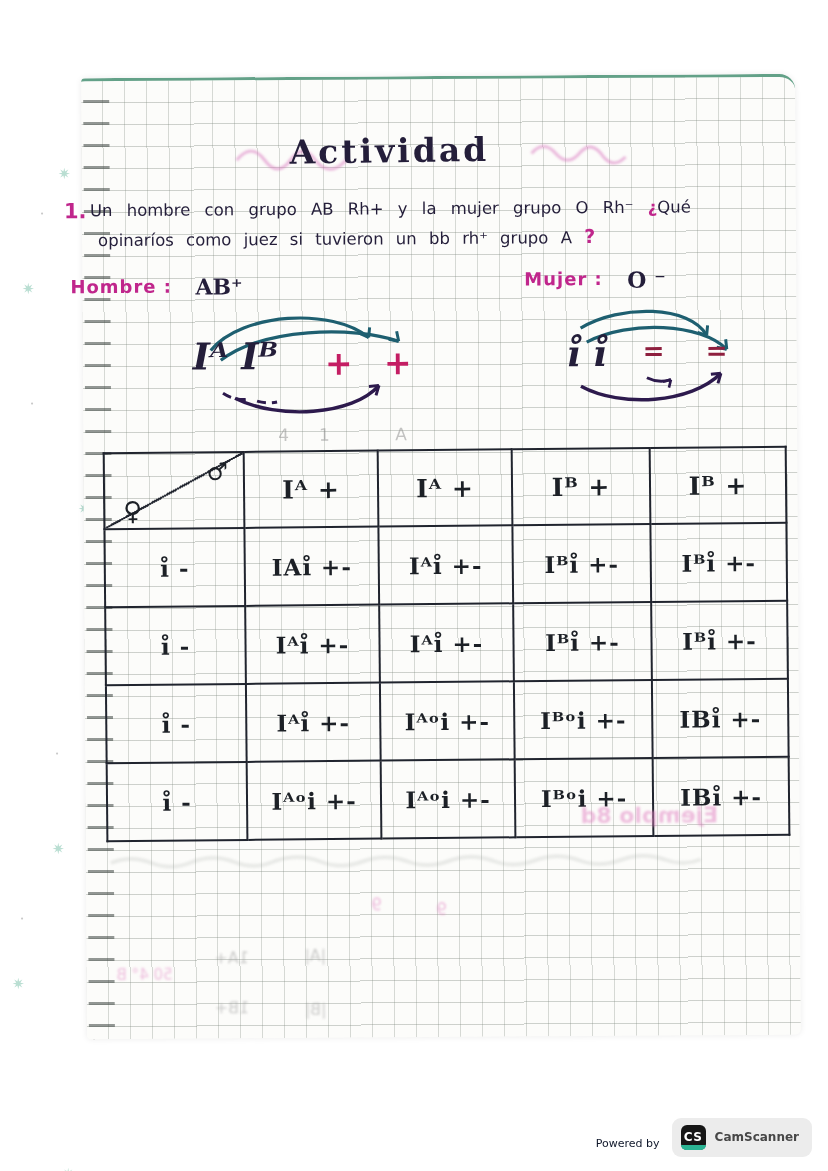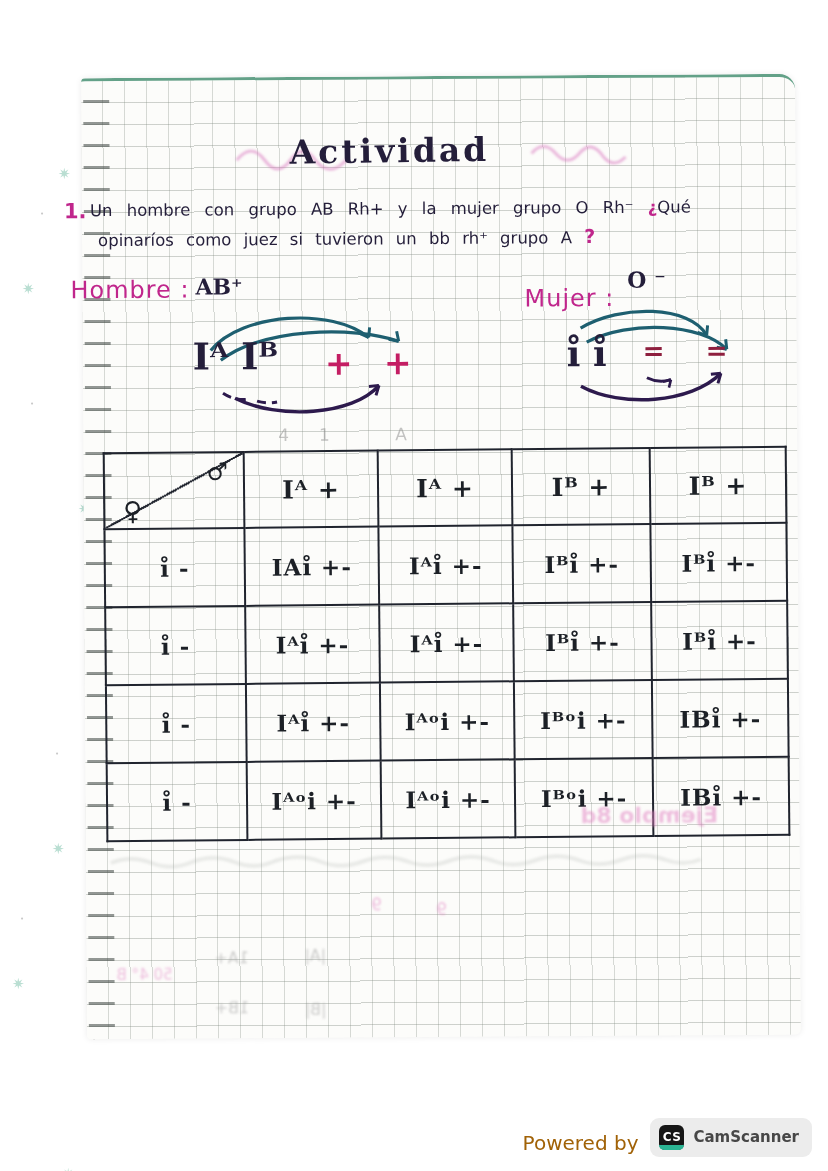--- a/index.html
+++ b/index.html
@@ -35,25 +35,25 @@
   .title{
     left:208px;top:52px;font-size:33px;font-weight:bold;letter-spacing:3px;
     font-family:"DejaVu Serif",serif;transform:rotate(-0.5deg);
   }
   .scribble{position:absolute;opacity:.5;filter:blur(1px);}
   .qnum{left:-18px;top:118px;font-size:21px;font-weight:bold;}
   .qline1{left:8px;top:120px;font-size:16.5px;word-spacing:9px;}
   .qline2{left:16px;top:147px;font-size:16.5px;word-spacing:7px;}
   .qmark-open{font-weight:bold;}
   .qmark-close{font-weight:bold;font-size:19px;}
-  .parent-label{font-size:24px;font-weight:normal;letter-spacing:1px;}
+  .parent-label{font-size:18px;font-weight:bold;letter-spacing:1px;}
   .parent-value{font-size:22px;font-weight:bold;font-family:"DejaVu Serif",serif;}
   
   .diagram{position:absolute;}
-  .geno{position:absolute;font-family:"DejaVu Serif",serif;font-weight:bold;color:#241e3a;}
+  .geno{position:absolute;font-family:"DejaVu Serif",serif;font-weight:bold;color:#241e3a;font-style:italic;}
   .rh-plus{position:absolute;color:#c41e63;font-weight:bold;letter-spacing:10px;}
   .rh-minus{position:absolute;color:#8e1f3e;font-weight:bold;letter-spacing:16px;}
   .diagram svg{position:absolute;left:0;top:0;}
   
   .punnett{
     position:absolute;left:20px;top:370px;width:662px;
     border-collapse:collapse;table-layout:fixed;
     font-family:"DejaVu Serif",serif;color:#1c2026;
     transform:rotate(-0.2deg);
   }
@@ -70,35 +70,35 @@
   .corner .male{position:absolute;right:14px;top:4px;font-size:24px;font-weight:bold;}
   .corner .female{position:absolute;left:18px;bottom:2px;font-size:26px;font-weight:bold;}
   .rowhead{font-size:22px;letter-spacing:4px;}
   
   .ghost{position:absolute;color:#9a9a9a;opacity:.5;filter:blur(1.1px);transform:scaleX(-1);white-space:nowrap;}
   .ghost-pink{color:#e07ec0;}
   .ghost-svg{position:absolute;opacity:.35;}
   .pencil{position:absolute;color:#8b8b8b;opacity:.5;font-size:17px;letter-spacing:30px;}
   
   .footer{position:absolute;right:16px;bottom:14px;height:40px;display:flex;align-items:center;gap:12px;}
-  .powered{color:#a16207;font-size:20px;margin-top:12px;}
+  .powered{color:#0f172a;font-size:11px;margin-top:12px;}
   .badge{
     display:flex;align-items:center;gap:9px;background:#ececec;border-radius:9px;
     padding:7px 13px 7px 9px;
   }
   .cs-logo{
     position:relative;width:25px;height:25px;background:#161616;border-radius:6px;
     display:flex;align-items:center;justify-content:center;
     color:#ffffff;font-size:12px;font-weight:bold;letter-spacing:.5px;text-align:right;
   }
   .cs-logo::after{
     content:"";position:absolute;left:0;right:0;bottom:0;height:5px;
     background:#2bb493;border-radius:0 0 6px 6px;
   }
-  .brand{color:#474747;font-size:15px;font-weight:bold;font-family:"DejaVu Sans",sans-serif;}
+  .brand{color:#474747;font-size:12px;font-weight:bold;font-family:"DejaVu Sans",sans-serif;}
 </style>
 </head>
 <body>
 
 <div class="star-strip">
   <span class="star" style="left:58px;top:95px">✷</span>
   <span class="star" style="left:22px;top:210px">✷</span>
   <span class="star" style="left:84px;top:280px">✷</span>
   <span class="star" style="left:78px;top:430px">✷</span>
   <span class="star" style="left:84px;top:605px">✷</span>
@@ -122,21 +122,21 @@
   </svg>
 
   <div class="hw ink title">Actividad</div>
 
   <div class="hw pink qnum">1.</div>
   <div class="hw ink qline1"><span>Un hombre con grupo AB Rh+ y la mujer grupo O Rh⁻ </span><span class="pink qmark-open">¿</span><span>Qué</span></div>
   <div class="hw ink qline2"><span>opinaríos como juez si tuvieron un bb rh⁺ grupo A</span> <span class="pink qmark-close">?</span></div>
 
   <div class="hw pink parent-label" style="left:-12px;top:195px">Hombre :</div>
   <div class="hw ink parent-value" style="left:113px;top:193px">AB⁺</div>
-  <div class="hw pink parent-label" style="left:442px;top:206px">Mujer :</div>
+  <div class="hw pink parent-label" style="left:442px;top:190px">Mujer :</div>
   <div class="hw ink parent-value" style="left:545px;top:189px">O ⁻</div>
 
   <div class="diagram" style="left:100px;top:218px;width:240px;height:120px">
     <svg width="240" height="120">
       <path d="M28,52 C60,14 150,10 186,40" fill="none" stroke="#1e5f70" stroke-width="3.2"></path>
       <path d="M186,40 l-9,-4 m9,4 l1,-10" stroke="#1e5f70" stroke-width="3" fill="none"></path>
       <path d="M38,62 C80,30 170,28 216,44" fill="none" stroke="#1e5f70" stroke-width="3.2"></path>
       <path d="M216,44 l-10,-2 m10,2 l-2,-10" stroke="#1e5f70" stroke-width="3" fill="none"></path>
       <path d="M52,100 C95,122 170,118 196,88" fill="none" stroke="#2d1a4d" stroke-width="3.4"></path>
       <path d="M196,88 l-10,1 m10,-1 l-3,10" stroke="#2d1a4d" stroke-width="3" fill="none"></path>

